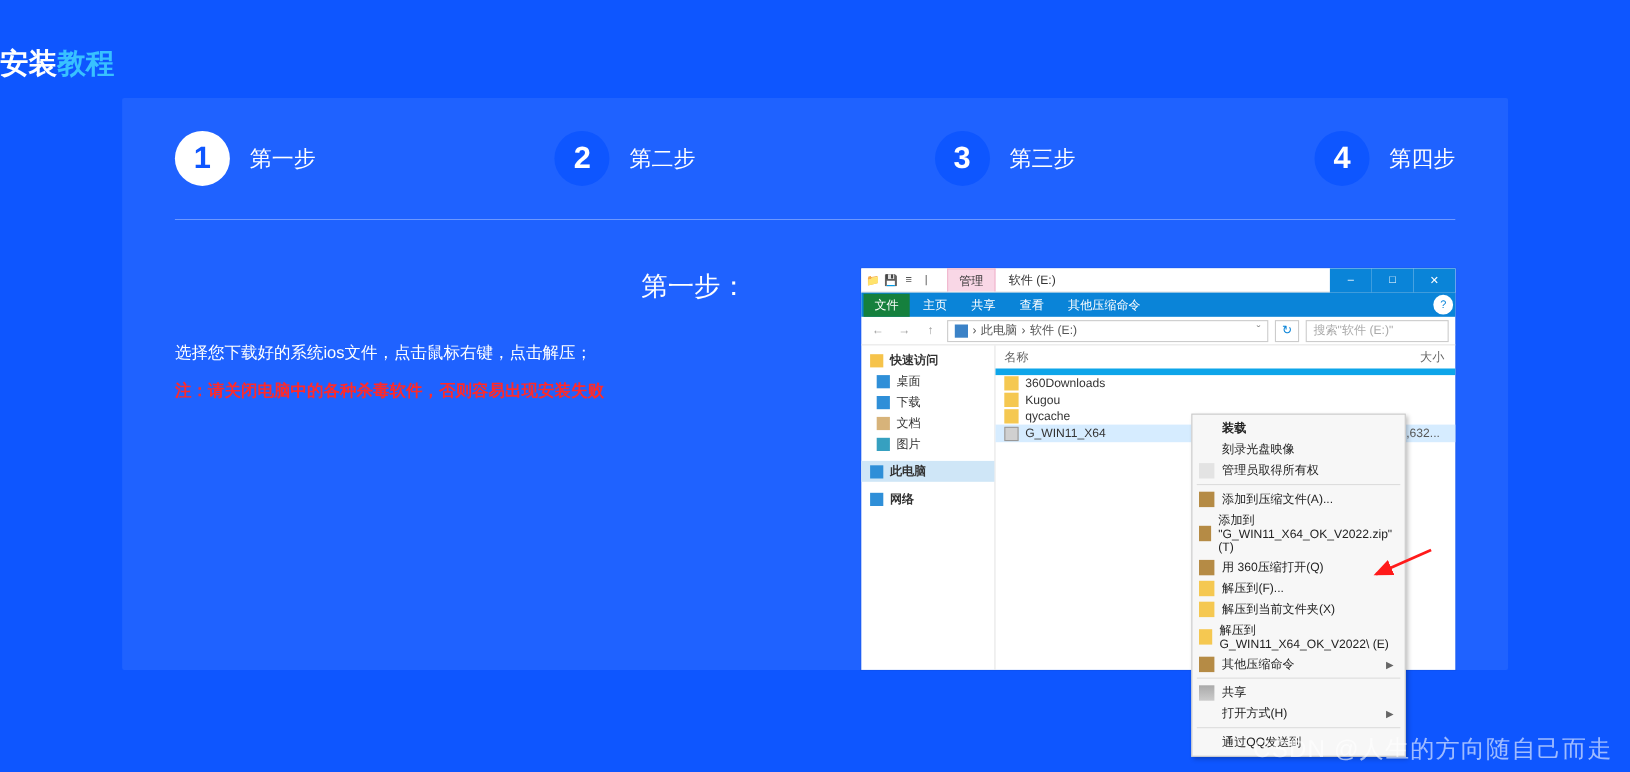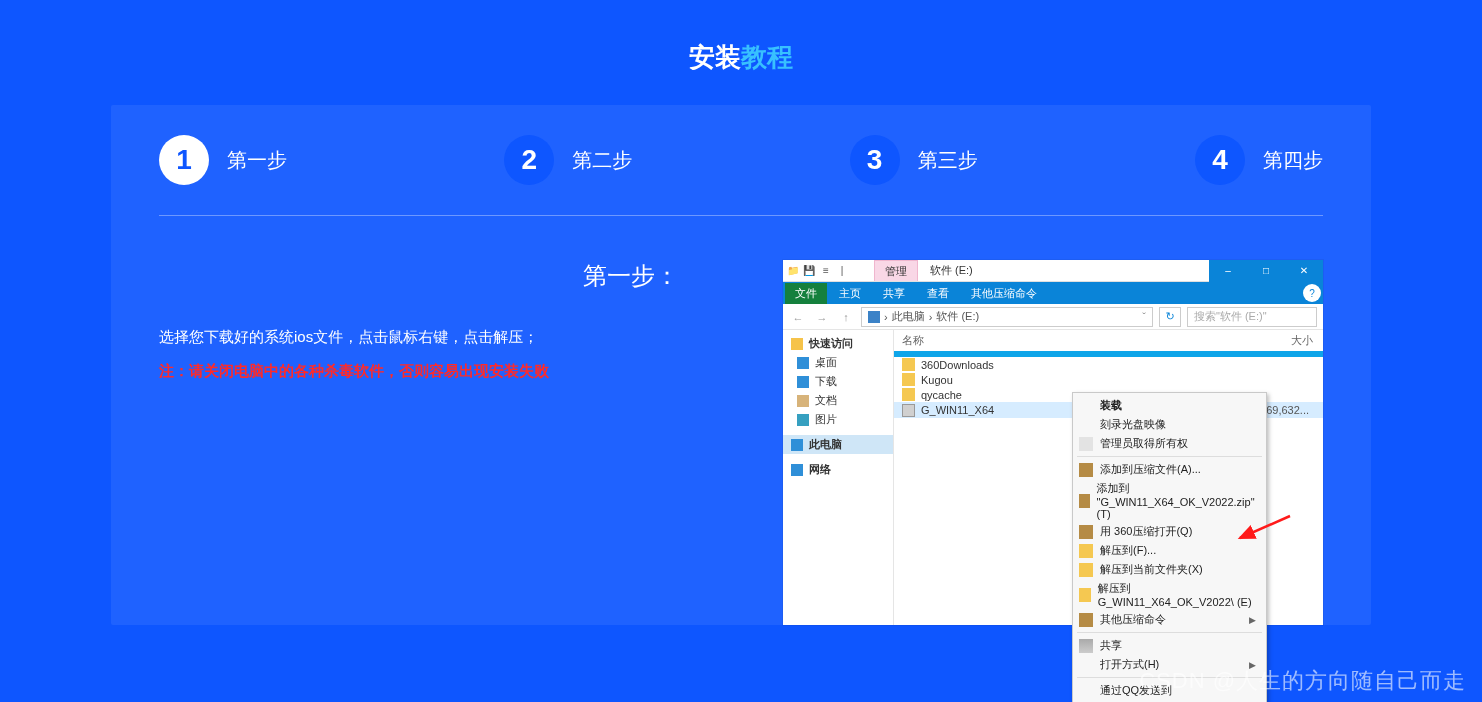--- a/index.html
+++ b/index.html
@@ -3,21 +3,21 @@
 <meta charset="utf-8">
 <style>
   * { box-sizing: border-box; margin: 0; padding: 0; }
   body {
     width: 1482px; height: 702px;
     background: #0e56ff;
     font-family: "Microsoft YaHei", "PingFang SC", Arial, sans-serif;
     overflow: hidden;
     position: relative;
   }
-  .page-title { text-align: center; padding: 40px 0 30px; font-size: 26px; font-weight: 700; }
+  .page-title { padding: 40px 0 14px; font-size: 26px; font-weight: 700; }
   .page-title .t1 { color: #fff; }
   .page-title .t2 { color: #38c1ff; }
   .panel {
     width: 1260px; margin: 0 auto;
     background: #1f62ff;
     border-radius: 2px;
     padding: 0 48px;
   }
   .steps {
     display: flex; justify-content: space-between; align-items: center;
@@ -46,40 +46,40 @@
     background: #fff; font-size: 11px; color: #333;
     box-shadow: 0 0 0 1px rgba(0,0,0,0.05);
     position: relative;
   }
   .exp-title {
     height: 22px; background: #fff; display:flex; align-items:center;
     border-bottom: 1px solid #e0e0e0;
   }
   .exp-title .ql { display:flex; gap:2px; padding:0 4px; }
   .exp-title .ql .q { width:14px; height:14px; display:flex; align-items:center;justify-content:center; font-size:10px;color:#555;}
-  .exp-title .tabs { display:flex; align-items:flex-end; margin-left:21px; gap:2px;}
+  .exp-title .tabs { display:flex; align-items:flex-end; margin-left:8px; gap:2px;}
   .exp-title .tab { padding:3px 10px 2px; font-size:11px; background:#f7f7f7; border:1px solid #e0e0e0; border-bottom:none; }
   .exp-title .tab.pink { background:#f9d7e6; border-color:#f0b6ce; }
   .exp-title .drv { padding:3px 10px; }
   .exp-title .winbtns { margin-left:auto; display:flex; }
   .exp-title .wb { width:38px; height:22px; background:#0a84d8; color:#fff; display:flex;align-items:center;justify-content:center; font-size:10px;}
   .exp-title .wb.close { background:#0a84d8;}
   .exp-ribbonbar { height:22px; background:#0a84d8; color:#fff; display:flex; align-items:center; padding:0 2px; gap:2px; font-size:11px;}
   .exp-ribbonbar .rfile { background:#15803d; padding:3px 10px; }
   .exp-ribbonbar .rtab { padding:3px 10px; }
   .exp-ribbonbar .rtool { margin-left:2px; padding:3px 8px; }
   .exp-ribbonbar .rq { margin-left:auto; width:18px; height:18px; border-radius:50%; background:#fff; color:#0a84d8; display:flex;align-items:center;justify-content:center; font-size:10px;}
   .exp-addr { height:26px; display:flex; align-items:center; padding:3px 6px; gap:6px; border-bottom:1px solid #e5e5e5;}
   .exp-addr .navbtn { width:18px; text-align:center; color:#999;}
   .exp-addr .path { flex:1; border:1px solid #ccc; height:20px; display:flex; align-items:center; padding:0 6px; gap:4px; color:#555;}
   .exp-addr .path .micon{ width:12px;height:12px;background:#3b82c7;display:inline-block;}
   .exp-addr .refresh{ width:22px;height:20px;border:1px solid #ccc;display:flex;align-items:center;justify-content:center;color:#0a84d8;}
   .exp-addr .search{ width:130px;height:20px;border:1px solid #ccc;display:flex;align-items:center;padding:0 6px;color:#aaa;}
   .exp-body { display:flex; height: calc(100% - 22px - 22px - 26px); }
-  .nav { width:111px; border-right:1px solid #e5e5e5; padding:4px 0; }
+  .nav { width:122px; border-right:1px solid #e5e5e5; padding:4px 0; }
   .nav-item { display:flex; align-items:center; gap:6px; padding:2px 8px 2px 14px; color:#333;}
   .nav-item.sel { background:#cfe6f7; }
   .nav-group { font-weight:600; padding-left:8px; }
   .nav .nicon{ width:12px;height:12px; display:inline-block;}
   .i-star{background:#f6c34a;}
   .i-desk{background:#2f8fd8;}
   .i-dl{background:#2f8fd8;}
   .i-doc{background:#d7b37a;}
   .i-pic{background:#36a0c0;}
   .i-pc{background:#2f8fd8;}

